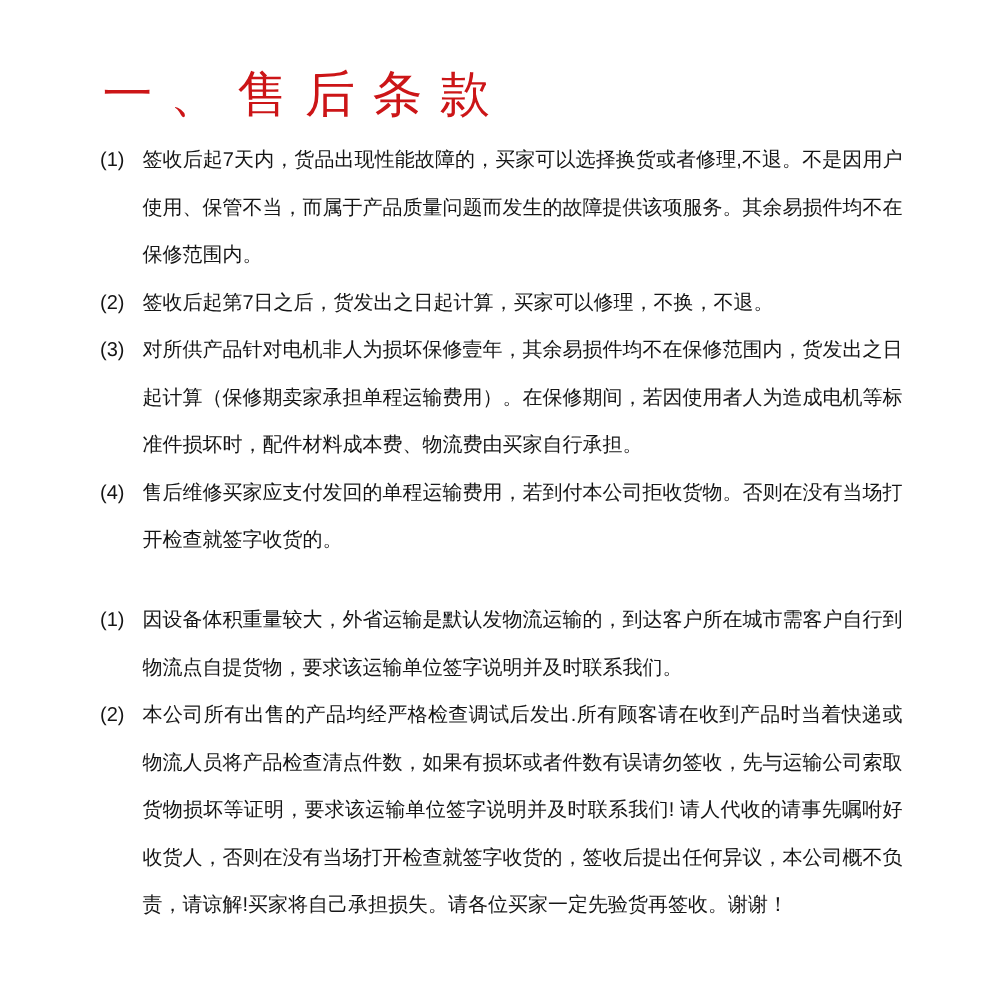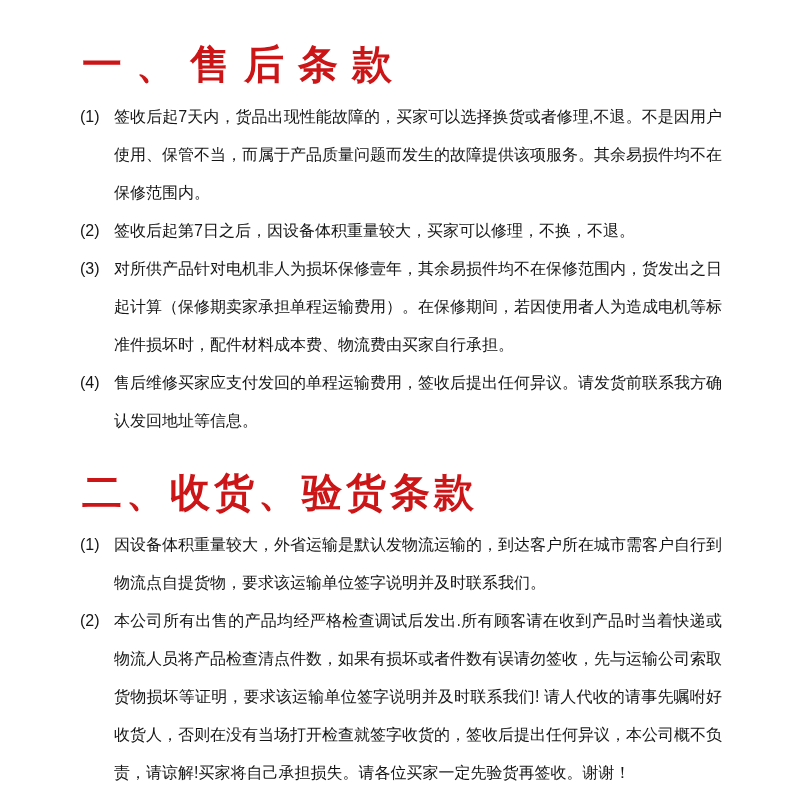--- a/index.html
+++ b/index.html
@@ -12,24 +12,24 @@
     color: var(--ink);
     overflow: hidden;
   }
   .page {
     width: 800px; height: 800px;
     padding: 38px 78px 0 80px;
   }
   .section { margin: 0; }
   .section-heading {
     color: var(--red);
-    font-weight: bold;
+    font-weight: normal;
     font-size: 40px;
     line-height: 52px;
-    margin: 0 0 8px 2px;
+    margin: 12px 0 8px 2px;
     white-space: nowrap;
   }
   .heading-1 { letter-spacing: 14px; }
   .heading-2 { letter-spacing: 4px; }
   .items {
     font-size: 16px;
     line-height: 38px;
     color: var(--ink);
   }
   .item { display: flex; }
@@ -50,35 +50,34 @@
 
   <div class="section">
     <h1 class="section-heading heading-1">一、售后条款</h1>
     <div class="items">
       <div class="item">
         <span class="marker">(1)</span>
         <span class="text">签收后起7天内，货品出现性能故障的，买家可以选择换货或者修理,不退。不是因用户使用、保管不当，而属于产品质量问题而发生的故障提供该项服务。其余易损件均不在保修范围内。</span>
       </div>
       <div class="item">
         <span class="marker">(2)</span>
-        <span class="text">签收后起第7日之后，因设备体积重量较大，买家可以修理，不换，不退。</span>
+        <span class="text">签收后起第7日之后，货发出之日起计算，买家可以修理，不换，不退。</span>
       </div>
       <div class="item">
         <span class="marker">(3)</span>
         <span class="text">对所供产品针对电机非人为损坏保修壹年，其余易损件均不在保修范围内，货发出之日起计算（保修期卖家承担单程运输费用）。在保修期间，若因使用者人为造成电机等标准件损坏时，配件材料成本费、物流费由买家自行承担。</span>
       </div>
       <div class="item">
         <span class="marker">(4)</span>
-        <span class="text">售后维修买家应支付发回的单程运输费用，签收后提出任何异议。请发货前联系我方确认发回地址等信息。</span>
+        <span class="text">售后维修买家应支付发回的单程运输费用，若到付本公司拒收货物。否则在没有当场打开检查就签字收货的。</span>
       </div>
     </div>
   </div>
 
   <div class="section">
-    <h1 class="section-heading heading-2">二、收货、验货条款</h1>
     <div class="items">
       <div class="item">
         <span class="marker">(1)</span>
         <span class="text">因设备体积重量较大，外省运输是默认发物流运输的，到达客户所在城市需客户自行到物流点自提货物，要求该运输单位签字说明并及时联系我们。</span>
       </div>
       <div class="item">
         <span class="marker">(2)</span>
         <span class="text">本公司所有出售的产品均经严格检查调试后发出.所有顾客请在收到产品时当着快递或物流人员将产品检查清点件数，如果有损坏或者件数有误请勿签收，先与运输公司索取货物损坏等证明，要求该运输单位签字说明并及时联系我们! 请人代收的请事先嘱咐好收货人，否则在没有当场打开检查就签字收货的，签收后提出任何异议，本公司概不负责，请谅解!买家将自己承担损失。请各位买家一定先验货再签收。谢谢！</span>
       </div>
     </div>

